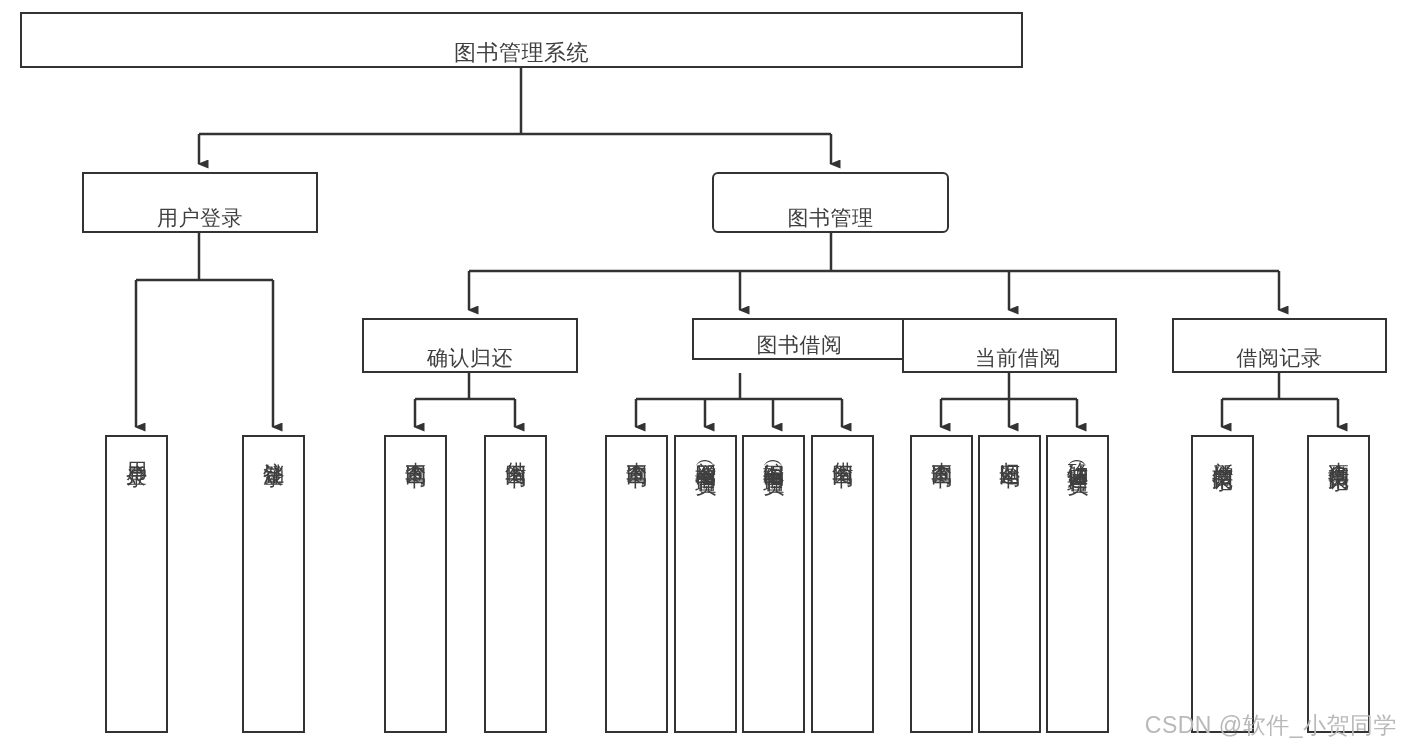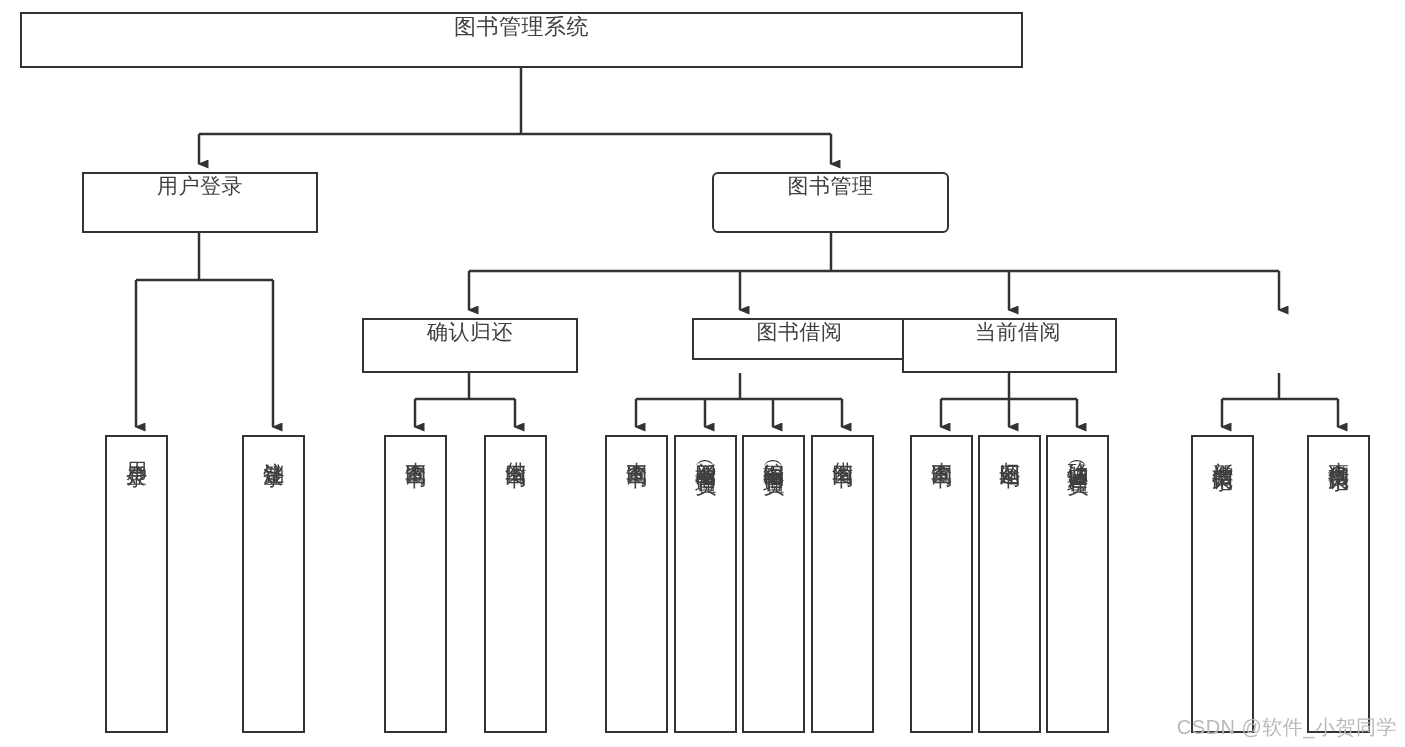--- a/index.html
+++ b/index.html
@@ -26,21 +26,21 @@
     width: 1405px;
     height: 747px;
     pointer-events: none;
   }
   .node {
     position: absolute;
     box-sizing: border-box;
     background: #ffffff;
     border: 2px solid #333333;
     display: flex;
-    align-items: flex-start;
+    align-items: flex-end;
     justify-content: center;
     color: #3f3f3f;
     z-index: 2;
   }
   .node-label {
     display: block;
     text-align: center;
     line-height: 1.18;
     letter-spacing: 0.5px;
     white-space: nowrap;
@@ -61,21 +61,21 @@
     font-size: 21px;
     line-height: 1.06;
     letter-spacing: 2px;
     white-space: normal;
     max-height: 285px;
   }
   #watermark {
     position: absolute;
     right: 8px;
     bottom: 6px;
-    font-size: 20px;
+    font-size: 23px;
     color: #b9b9b9;
     letter-spacing: 0.5px;
     z-index: 5;
     white-space: nowrap;
   }
 </style>
 </head>
 <body>
 
 <div id="diagram-root">
@@ -143,20 +143,23 @@
 
   <div class="node horizontal" style="left:362px; top:318px; width:216px; height:55px;">
     <span class="node-label">确认归还</span>
   </div>
   <div class="node horizontal" style="left:664px; top:318px; width:215px; height:42px;margin-left:28px;">
     <span class="node-label">图书借阅</span>
   </div>
   <div class="node horizontal" style="left:902px; top:318px; width:215px; height:55px;padding-left:17px;">
     <span class="node-label">当前借阅</span>
   </div>
+  <div class="node horizontal" style="left:1172px; top:318px; width:215px; height:55px;">
+    <span class="node-label">借阅记录</span>
+  </div>
 
   <div class="node vertical" style="left:105px; top:435px; width:63px; height:298px;">
     <span class="node-label">用户登录</span>
   </div>
   <div class="node vertical" style="left:242px; top:435px; width:63px; height:298px;">
     <span class="node-label">注销登录</span>
   </div>
 
   <div class="node vertical" style="left:384px; top:435px; width:63px; height:298px;">
     <span class="node-label">查询图书</span>

